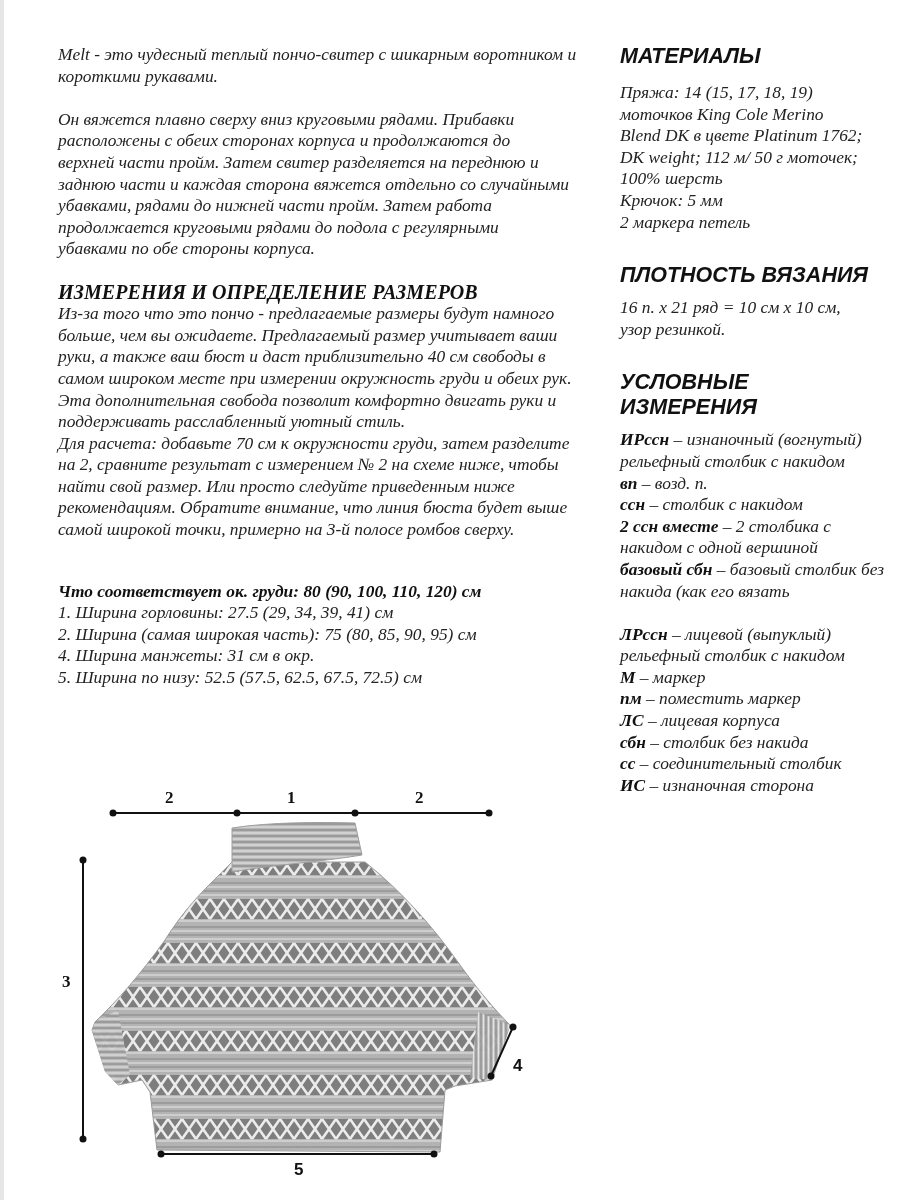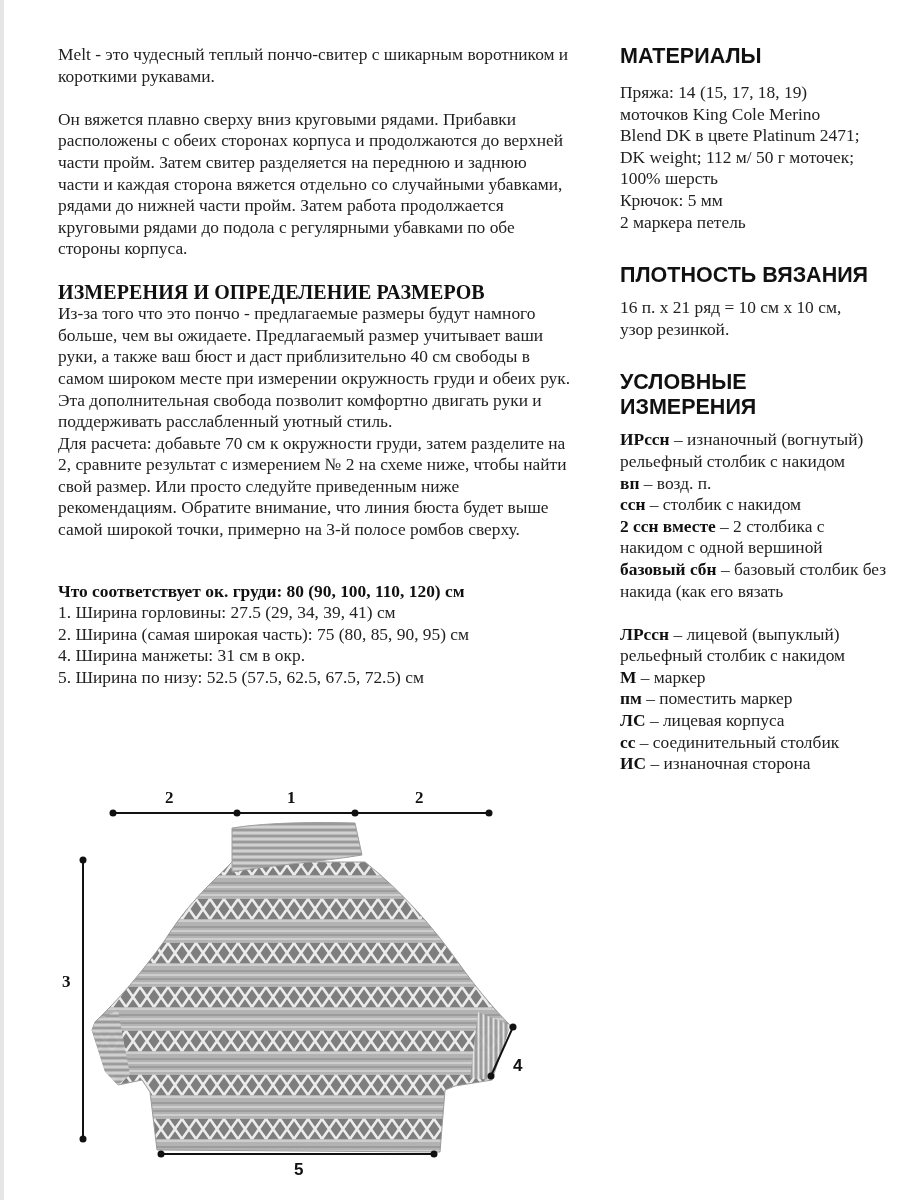--- a/index.html
+++ b/index.html
@@ -13,21 +13,21 @@
   .col-left {
     position: absolute; left: 58px; top: 44px; width: 520px;
     font-family: "Liberation Serif", "DejaVu Serif", serif;
     font-size: 17.4px; line-height: 21.6px; color: #222;
   }
   .col-right {
     position: absolute; left: 620px; top: 44px; width: 275px;
     font-family: "Liberation Serif", "DejaVu Serif", serif;
     font-size: 17.4px; line-height: 21.6px; color: #222;
   }
-  p { margin: 0; }
+  p { margin: 0; font-style: italic; }
   .gap { height: 21.6px; }
   .bold-title {
     font-weight: bold; color: #111; font-size: 20px; letter-spacing: 0.1px;
   }
   .h2 {
     font-family: "Liberation Sans", "DejaVu Sans", sans-serif;
     font-weight: bold; font-size: 21.5px; line-height: 25px; color: #111; margin: 0;
   }
   b { color: #111; }
   .diagram {
@@ -132,21 +132,21 @@
   <span class="dim-label" style="left:62px; top:192px;">3</span>
   <span class="dim-label-sans" style="left:513px; top:276px;">4</span>
   <span class="dim-label-sans" style="left:294px; top:380px;">5</span>
 </div>
 
 <div class="col-right">
   <p class="h2">МАТЕРИАЛЫ</p>
   <div style="height:13px;"></div>
   <p>Пряжа: 14 (15, 17, 18, 19)</p>
   <p>моточков King Cole Merino</p>
-  <p>Blend DK в цвете Platinum 2471;</p>
+  <p>Blend DK в цвете Platinum 1762;</p>
   <p>DK weight; 112 м/ 50 г моточек;</p>
   <p>100% шерсть</p>
   <p>Крючок: 5 мм</p>
   <p>2 маркера петель</p>
 
   <div style="height:30px;"></div>
   <p class="h2">ПЛОТНОСТЬ ВЯЗАНИЯ</p>
   <div style="height:9px;"></div>
   <p style="width:250px;">16 п. х 21 ряд = 10 см х 10 см, узор резинкой.</p>
 
@@ -163,16 +163,17 @@
     <p style="width:275px;"><b>базовый сбн</b><span> – базовый столбик без накида (как его вязать</span></p>
   </div>
 
   <div class="gap"></div>
 
   <div style="width:265px;">
     <p><b>ЛРссн</b><span> – лицевой (выпуклый) рельефный столбик с накидом</span></p>
     <p><b>М</b><span> – маркер</span></p>
     <p><b>пм</b><span> – поместить маркер</span></p>
     <p><b>ЛС</b><span> – лицевая корпуса</span></p>
+    <p><b>сбн</b><span> – столбик без накида</span></p>
     <p><b>сс</b><span> – соединительный столбик</span></p>
     <p><b>ИС</b><span> – изнаночная сторона</span></p>
   </div>
 </div>
 
 </body></html>

